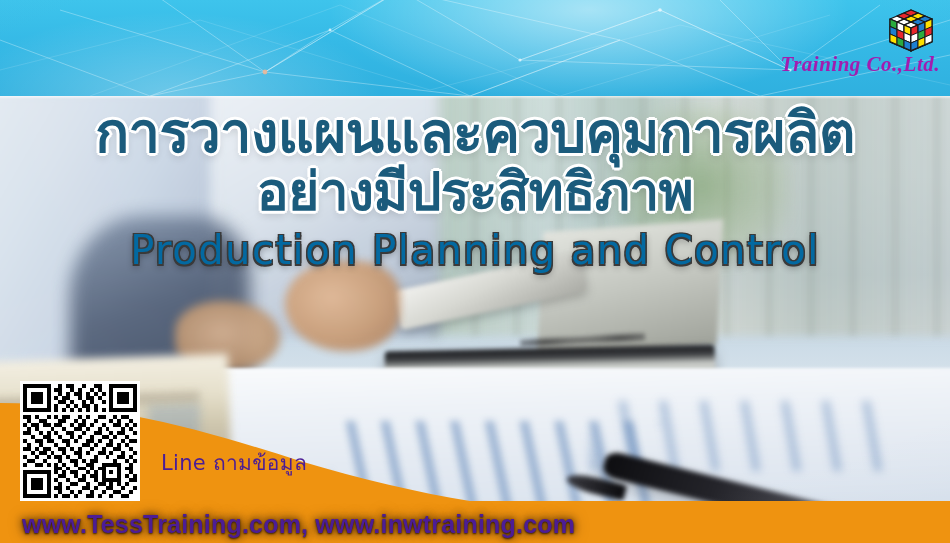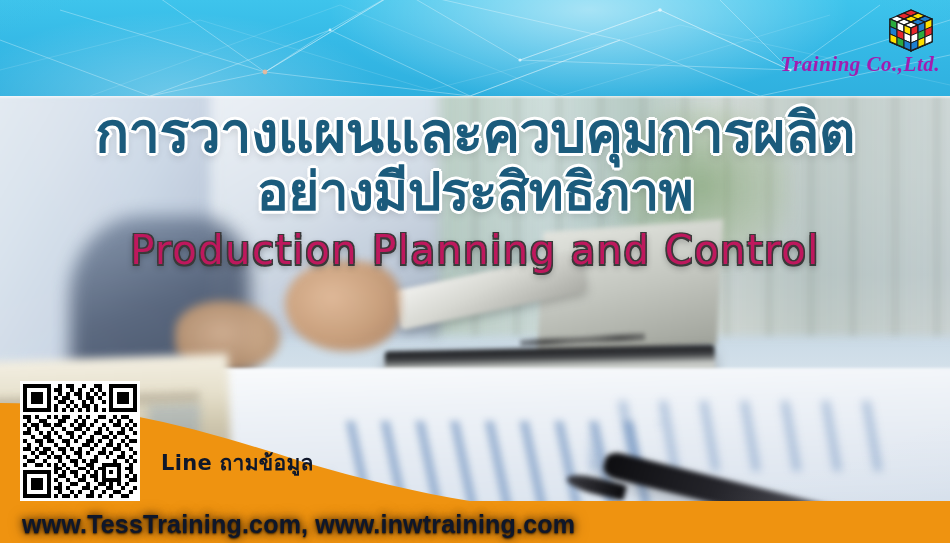--- a/index.html
+++ b/index.html
@@ -294,21 +294,21 @@
        0   -3px 0 #ffffff,  0    3px 0 #ffffff,
        0 4px 8px rgba(0,0,0,0.18);
   }
   .title-th.line2 { font-size: 53px; margin-top: 2px; }
 
   .title-en {
     margin-top: 8px;
     font-family: "DejaVu Sans", "Liberation Sans", sans-serif;
     font-size: 40px;
     font-weight: normal;
-    color: #be185d;
+    color: #0369a1;
     letter-spacing: 1.5px;
     text-shadow:
       -1.5px -1.5px 0 #3a3a3a, 1.5px -1.5px 0 #3a3a3a,
       -1.5px  1.5px 0 #3a3a3a, 1.5px  1.5px 0 #3a3a3a,
        0 3px 7px rgba(0,0,0,0.45);
     text-align: center;
   }
 
   
   .orange-curve {
@@ -322,21 +322,21 @@
     height: 38px;
     background: #ef9310;
     display: flex;
     align-items: center;
     padding-left: 22px;
   }
   .url-text {
     font-family: "Liberation Sans", sans-serif;
     font-size: 25px;
     font-weight: bold;
-    color: #0f172a;
+    color: #4c1d95;
     letter-spacing: 0.2px;
     text-shadow: 0 0 7px rgba(40,20,0,0.85), 0 0 14px rgba(40,20,0,0.6), 0 1px 2px rgba(0,0,0,0.7);
   }
 
   
   .qr-box {
     position: absolute;
     left: 20px; top: 381px;
     width: 120px; height: 120px;
     background: #ffffff;
@@ -353,22 +353,22 @@
     font-family: "DejaVu Sans", "Liberation Sans", sans-serif;
     font-size: 27px;
     font-weight: bold;
     color: #ffffff;
     letter-spacing: 0.3px;
   }
   .scan-line2 {
     margin-top: 3px;
     font-family: "DejaVu Sans", "Liberation Sans", sans-serif;
     font-size: 21px;
-    font-weight: bold;
-    color: #0f172a;
+    font-weight: normal;
+    color: #4c1d95;
     letter-spacing: 0.3px;
     white-space: nowrap;
   }
 </style>
 </head>
 <body>
 
 <div class="banner">
 
   <div class="bg-sky">

